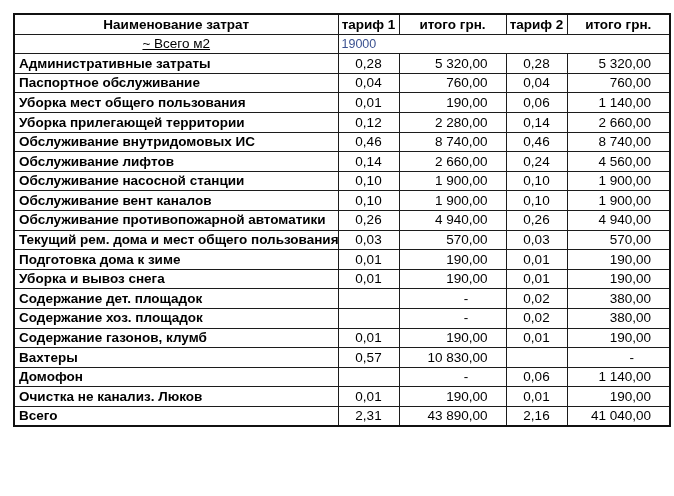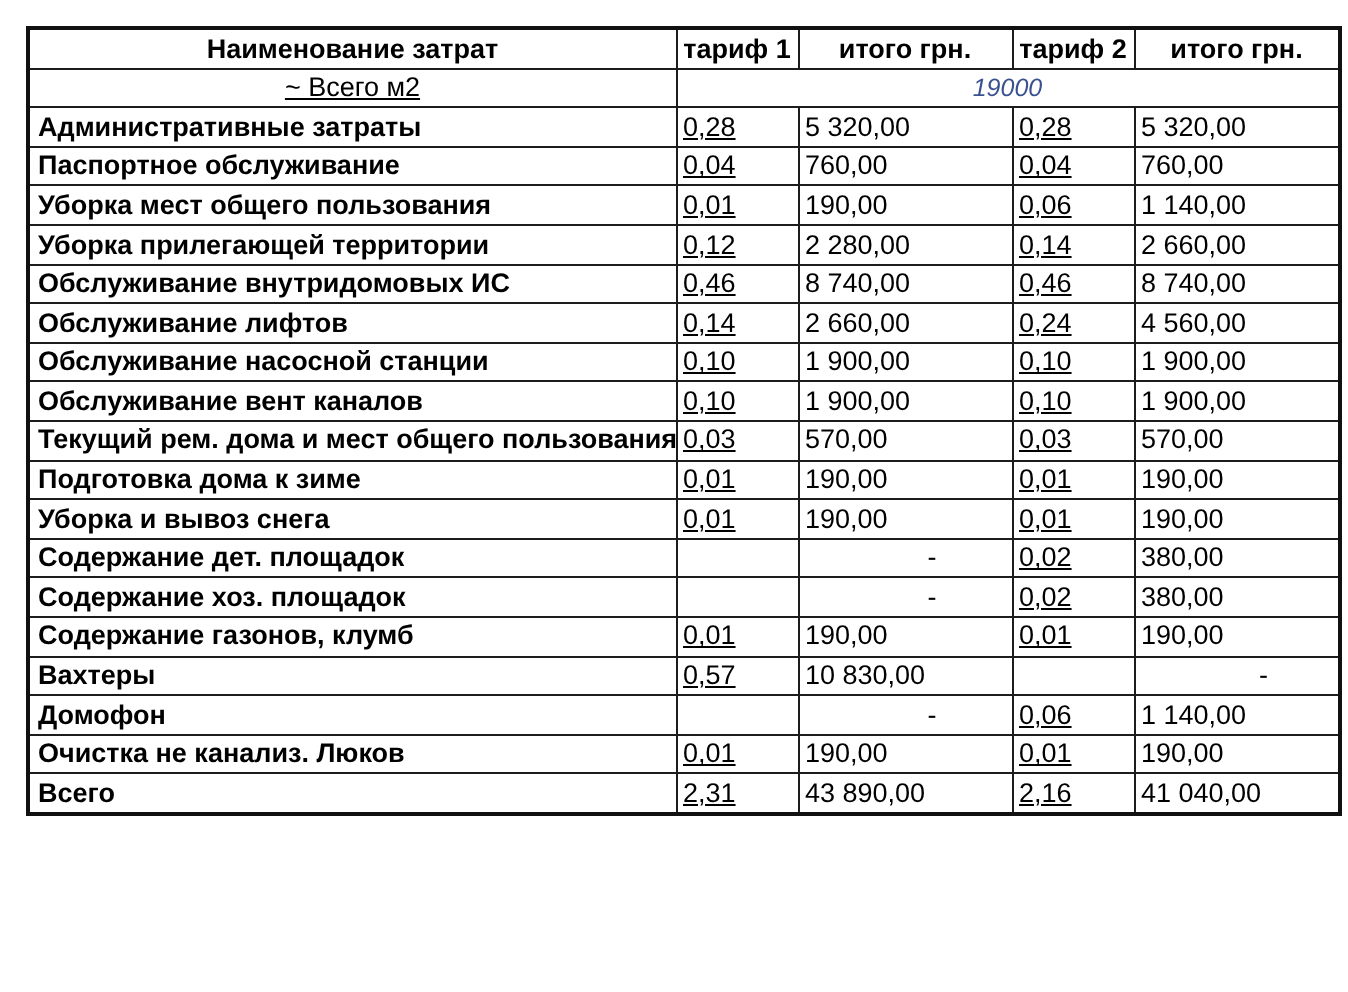--- a/index.html
+++ b/index.html
@@ -23,25 +23,25 @@
     font-size:13.5px;
     font-weight:400;
     line-height:1;
     padding:0 3px;
     white-space:nowrap;
     overflow:hidden;
     background:#fff;
   }
   th{text-align:center;font-weight:700;}
   td.name{text-align:left;padding-left:4px;font-weight:bold;}
-  td.center{text-decoration:underline;}
-  td.num{text-align:left;padding-right:18px;}
+  td.center{text-align:center;}
+  td.num{text-align:right;padding-right:18px;}
   td.num.dash{text-align:center;padding-left:30px;padding-right:3px;}
   td.area-label{text-align:center;text-decoration:underline;}
-  td.area-value{text-align:center;font-size:12.5px;font-style:italic;}
+  td.area-value{font-size:12.5px;}
 </style>
 </head>
 <body>
 
 <div class="sheet">
   <table>
     <colgroup>
       <col class="c-name">
         <col class="c-t1">
         <col class="c-i1">
@@ -112,20 +112,27 @@
     <td class="num">1 900,00</td>
   </tr>
         <tr>
     <td class="name">Обслуживание вент каналов</td>
     <td class="center">0,10</td>
     <td class="num">1 900,00</td>
     <td class="center">0,10</td>
     <td class="num">1 900,00</td>
   </tr>
         <tr>
+    <td class="name">Обслуживание противопожарной автоматики</td>
+    <td class="center">0,26</td>
+    <td class="num">4 940,00</td>
+    <td class="center">0,26</td>
+    <td class="num">4 940,00</td>
+  </tr>
+        <tr>
     <td class="name">Текущий рем. дома и мест общего пользования</td>
     <td class="center">0,03</td>
     <td class="num">570,00</td>
     <td class="center">0,03</td>
     <td class="num">570,00</td>
   </tr>
         <tr>
     <td class="name">Подготовка дома к зиме</td>
     <td class="center">0,01</td>
     <td class="num">190,00</td>

